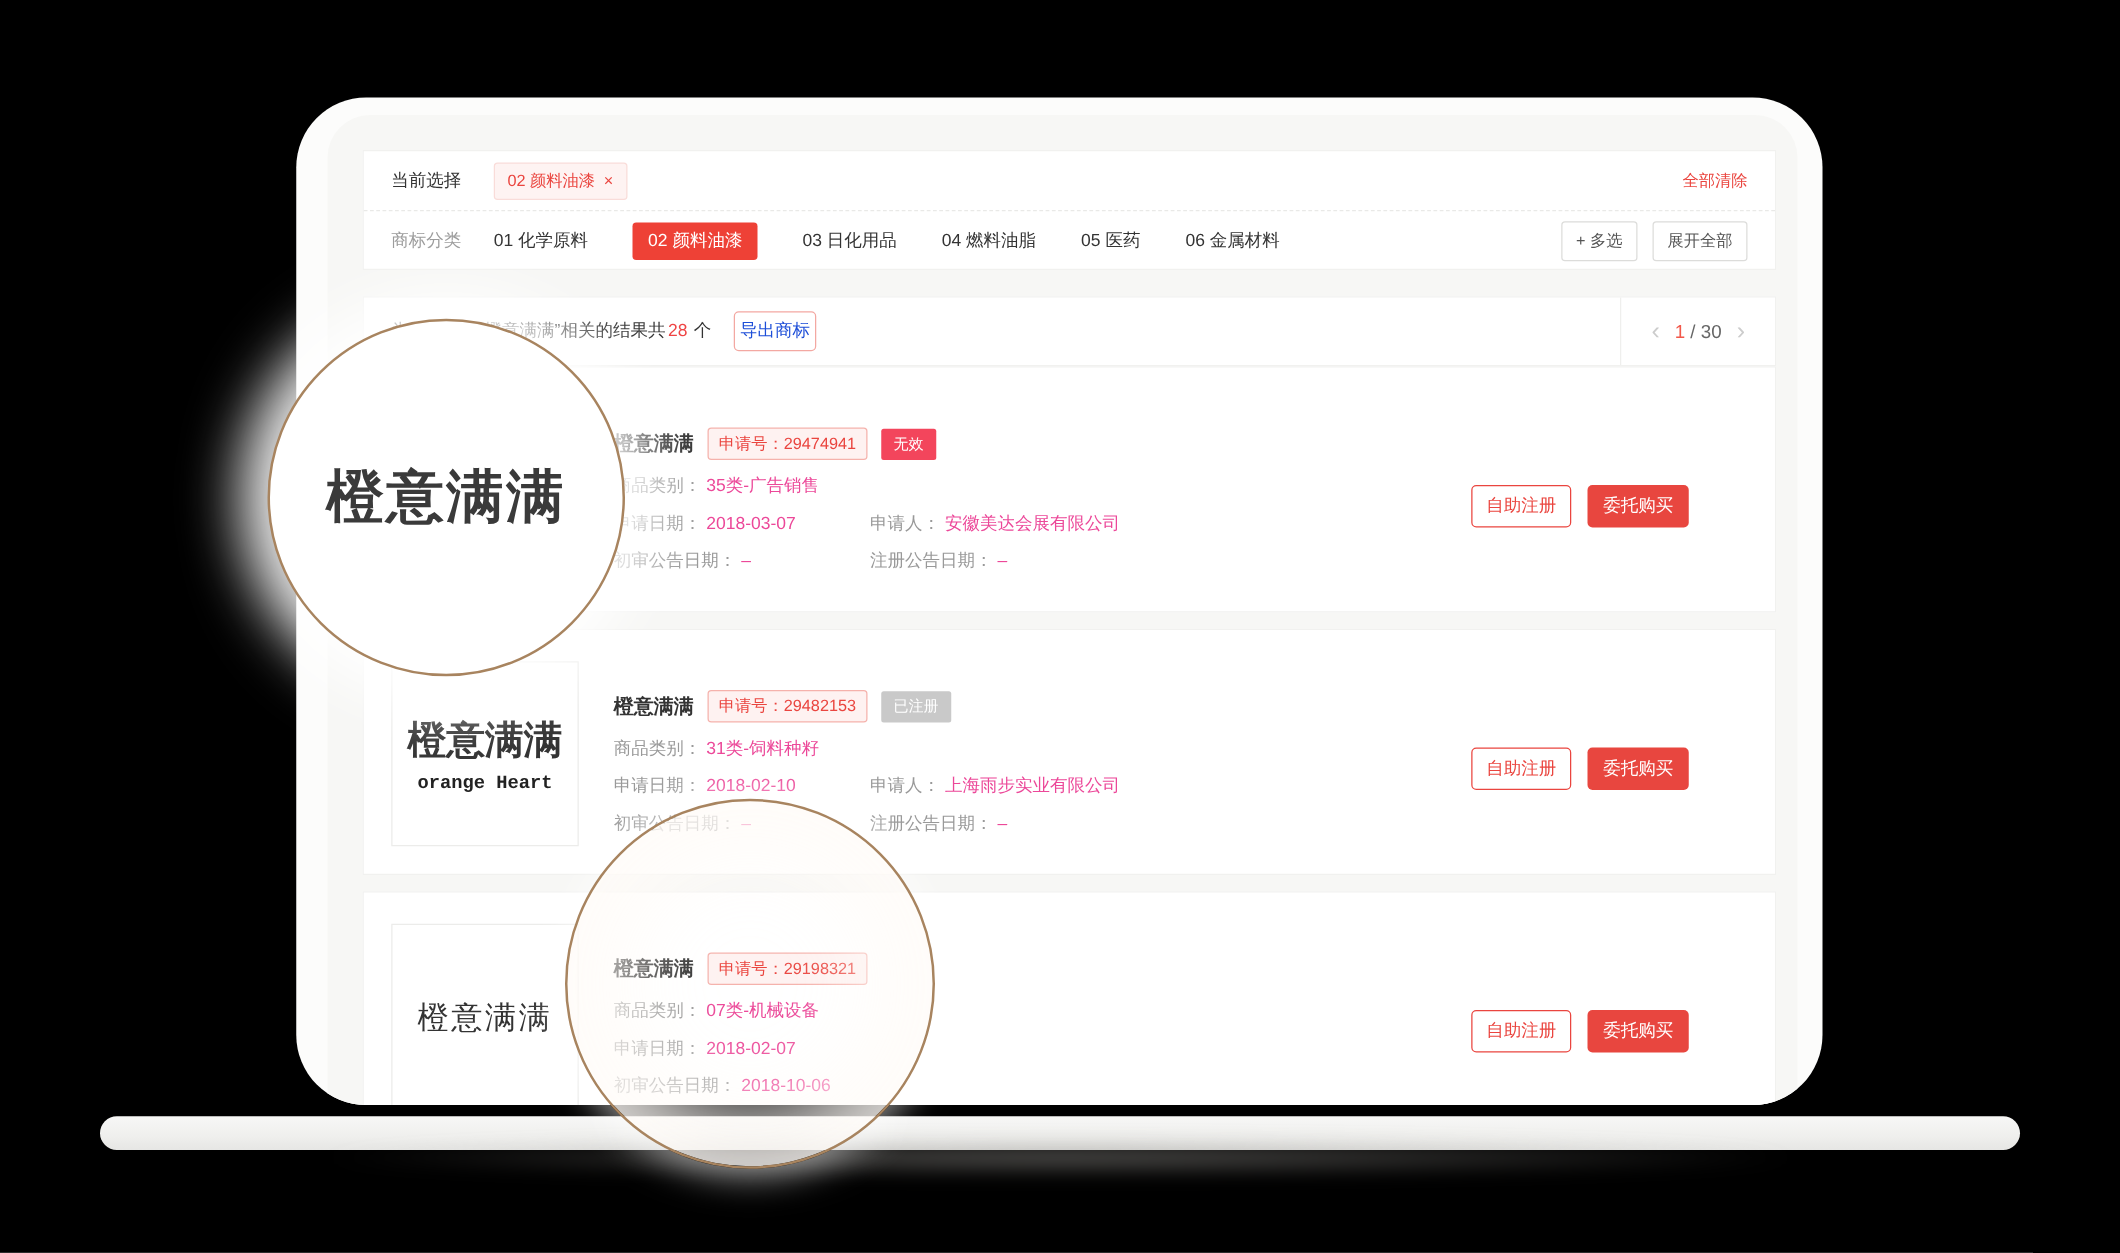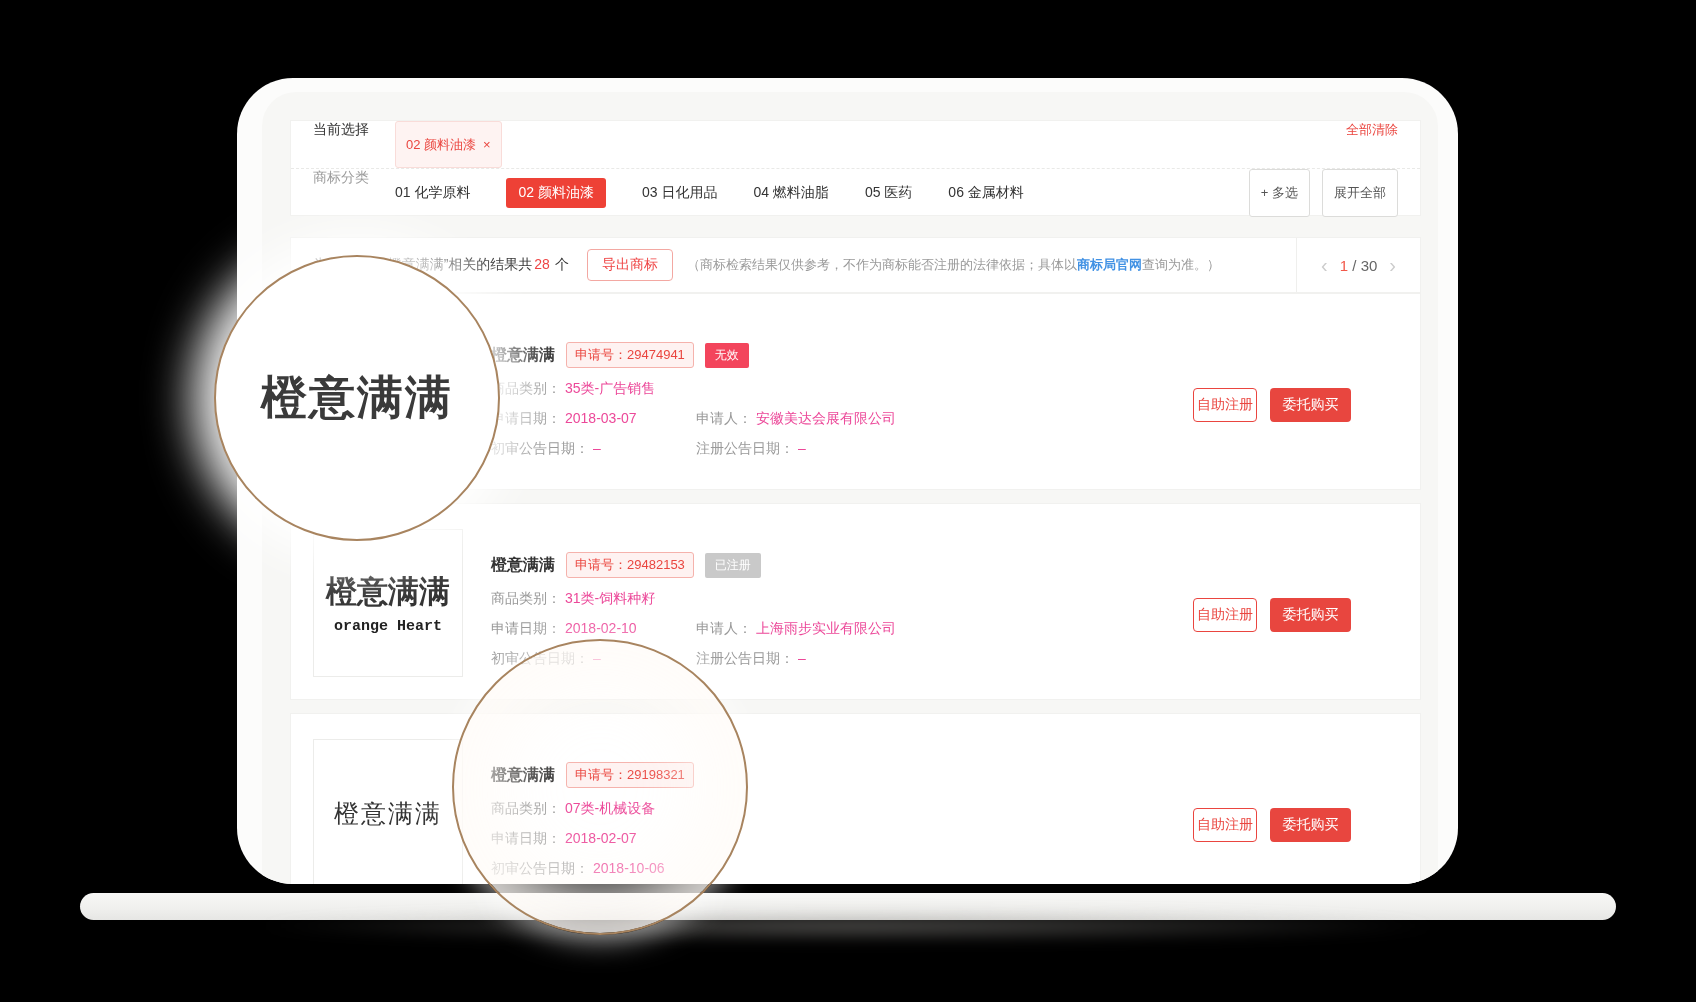--- a/index.html
+++ b/index.html
@@ -15,21 +15,21 @@
   .base-bar { position:absolute; left:80px; top:893px; width:1536px; height:27px;
               background:linear-gradient(180deg,#f7f7f6 0%,#efefed 60%,#e6e6e4 100%);
               border-radius:14px; z-index:2; }
   .base-bar:after { content:""; position:absolute; left:120px; right:120px; top:16px; height:34px;
               background:radial-gradient(ellipse at center, rgba(150,148,144,0.55) 0%, rgba(0,0,0,0) 65%);
               filter:blur(7px); z-index:-1; }
 
   
   .panel { position:absolute; background:#fff; border:1px solid #f1f1ef; }
   .filter-panel { left:53px; top:42px; width:1131px; height:96px; }
-  .f-row { height:48px; display:flex; padding:0 22px; font-size:14px; }
+  .f-row { height:48px; display:flex; align-items:center; padding:0 22px; font-size:14px; }
   .f-row.top { border-bottom:1px dashed #e9e9e7; }
   .f-label { color:#333; margin-right:26px; }
   .f-label.gray { color:#9b9b9b; }
   .sel-tag { display:inline-flex; align-items:center; gap:7px; background:#fef3f2;
              border:1px solid #f9dcd9; border-radius:3px; color:#ea453f; font-size:13px;
              padding:5px 10px; }
   .sel-tag .x { font-size:13px; cursor:pointer; }
   .clear-all { margin-left:auto; color:#ea453f; font-size:13px; cursor:pointer; }
   .cat-list { display:flex; align-items:center; gap:36px; }
   .cat { color:#333; cursor:pointer; white-space:nowrap; }
@@ -38,22 +38,22 @@
   .mini-btn { border:1px solid #dcdcda; background:#fff; border-radius:3px; padding:6px 11px;
               font-size:13px; color:#555; cursor:pointer; }
 
   
   .results { position:absolute; left:53px; top:159px; width:1131px; }
   .res-header { background:#fff; border:1px solid #f1f1ef; height:56px; display:flex;
                 align-items:center; padding-left:22px; position:relative; }
   .summary { font-size:14px; color:#333; white-space:nowrap; }
   .summary .cnt { color:#ef4444; margin-left:2px; }
   .summary .suf { margin-left:5px; }
-  .export-btn { margin-left:18px; border:1px solid #f3a8a2; color:#ef4444; background:#fff;
-                border-radius:4px; padding:6px 14px; font-size:14px; cursor:pointer; white-space:nowrap; }
+  .export-btn { margin-left:18px; border:1px solid #f3a8a2; color:#1d4ed8; background:#fff;
+                border-radius:4px; padding:6px 4px; font-size:14px; cursor:pointer; white-space:nowrap; }
   .disclaimer { margin-left:14px; font-size:13px; color:#9a9a9a; white-space:nowrap; }
   .disclaimer .lk { color:#4292e4; font-weight:700; cursor:pointer; }
   .pager { margin-left:auto; align-self:stretch; border-left:1px solid #efefed; display:flex;
            align-items:center; padding:0 24px; gap:12px; font-size:15px; color:#666; }
   .pager .chev { color:#ccc; font-size:20px; line-height:1; cursor:pointer; }
   .pager .cur { color:#f2584a; }
 
   .result-card { position:relative; background:#fff; border:1px solid #f1f1ef;
                  height:197px; margin-top:13px; }
   .result-card:first-of-type { margin-top:0; }
@@ -72,21 +72,21 @@
              border-radius:3px; padding:3px 8px; }
   .badge { font-size:12px; color:#fff; padding:4px 10px; border-radius:2px; }
   .badge.invalid { background:#f3455c; }
   .badge.registered { background:#c9c9c9; }
   .line { display:flex; margin-top:10px; font-size:14px; height:20px; line-height:20px; }
   .fld { display:inline-flex; }
   .fld.w { width:205px; }
   .fld .lab { color:#999; }
   .fld .val { color:#ec4899; margin-left:4px; }
   .row-actions { position:absolute; right:69px; top:94px; display:flex; gap:13px; }
-  .btn-outline { width:64px; height:34px; border:1px solid #ea453f; color:#ea453f; background:#fff;
+  .btn-outline { width:80px; height:34px; border:1px solid #ea453f; color:#ea453f; background:#fff;
                  border-radius:4px; font-size:14px; cursor:pointer; }
   .btn-solid { width:81px; height:34px; border:none; background:#e8463f; color:#fff;
                border-radius:4px; font-size:14px; cursor:pointer; }
 
   
   .magnifier { position:absolute; border-radius:50%; border:2px solid #a8845f; z-index:6; }
   #circle1 { left:214px; top:255px; width:286px; height:286px; background:#fff;
              box-shadow:0 0 45px 22px rgba(255,255,255,0.92);
              display:flex; align-items:center; justify-content:center; }
   #circle1 .big-mark { font-size:46px; font-weight:600; color:#3a3a3a; letter-spacing:2px; }
@@ -139,23 +139,20 @@
         </span>
       </div>
     </div>
 
     <div class="results">
       <div class="res-header">
         <span class="summary">
           <span>为您检索到“橙意满满”相关的结果共</span><span class="cnt">28</span><span class="suf">个</span>
         </span>
         <button class="export-btn">导出商标</button>
-        <span class="disclaimer">
-          <span>（商标检索结果仅供参考，不作为商标能否注册的法律依据；具体以</span><span class="lk">商标局官网</span><span>查询为准。）</span>
-        </span>
         <span class="pager">
           <span class="chev">‹</span>
           <span>
             <span class="cur">1</span>
             <span>/</span>
             <span>30</span>
           </span>
           <span class="chev">›</span>
         </span>
       </div>

